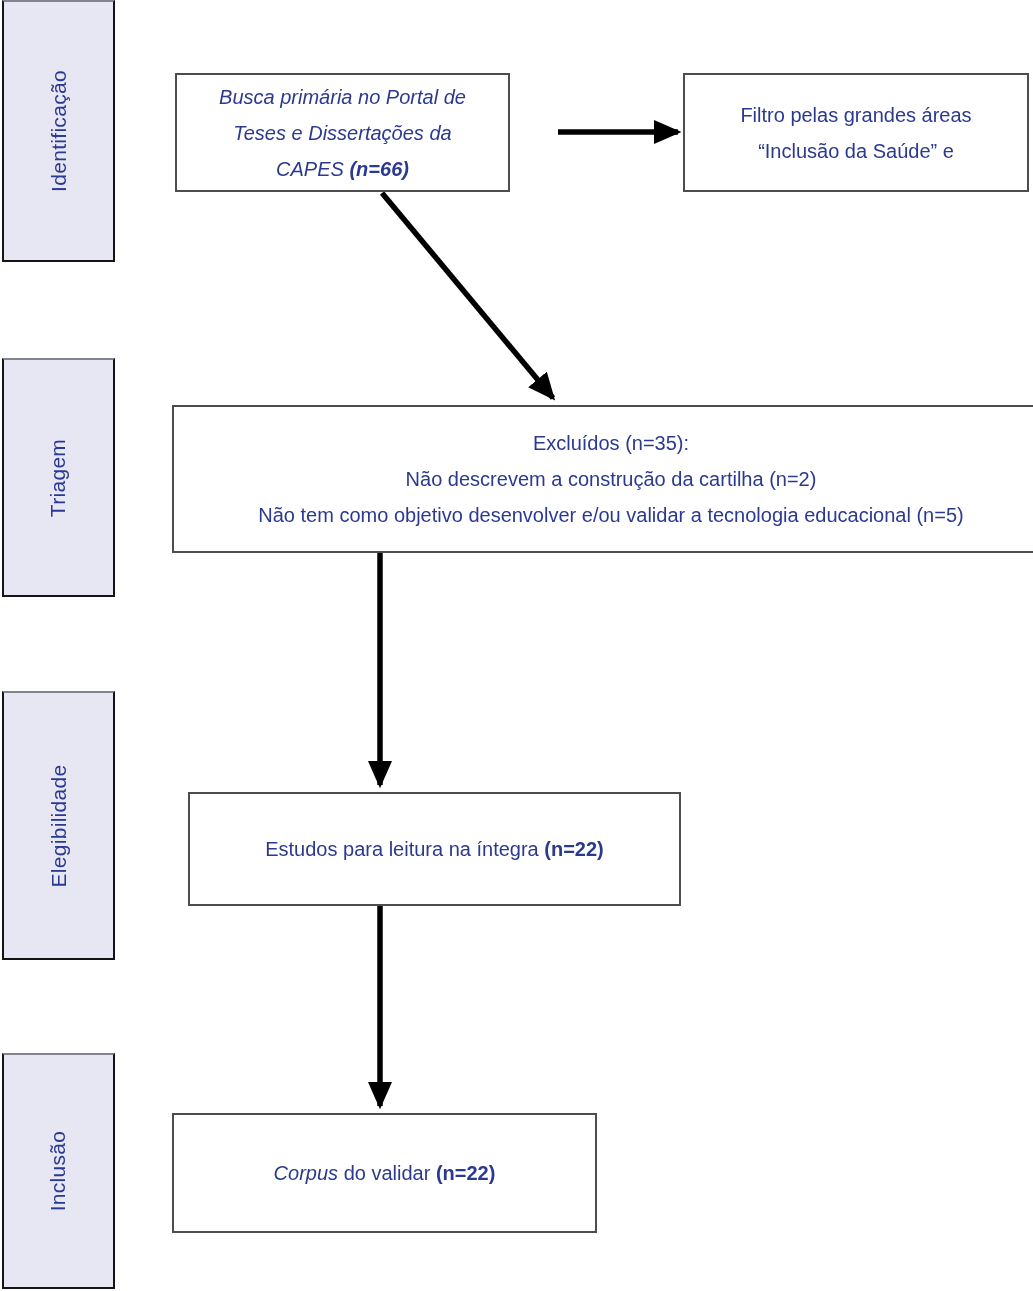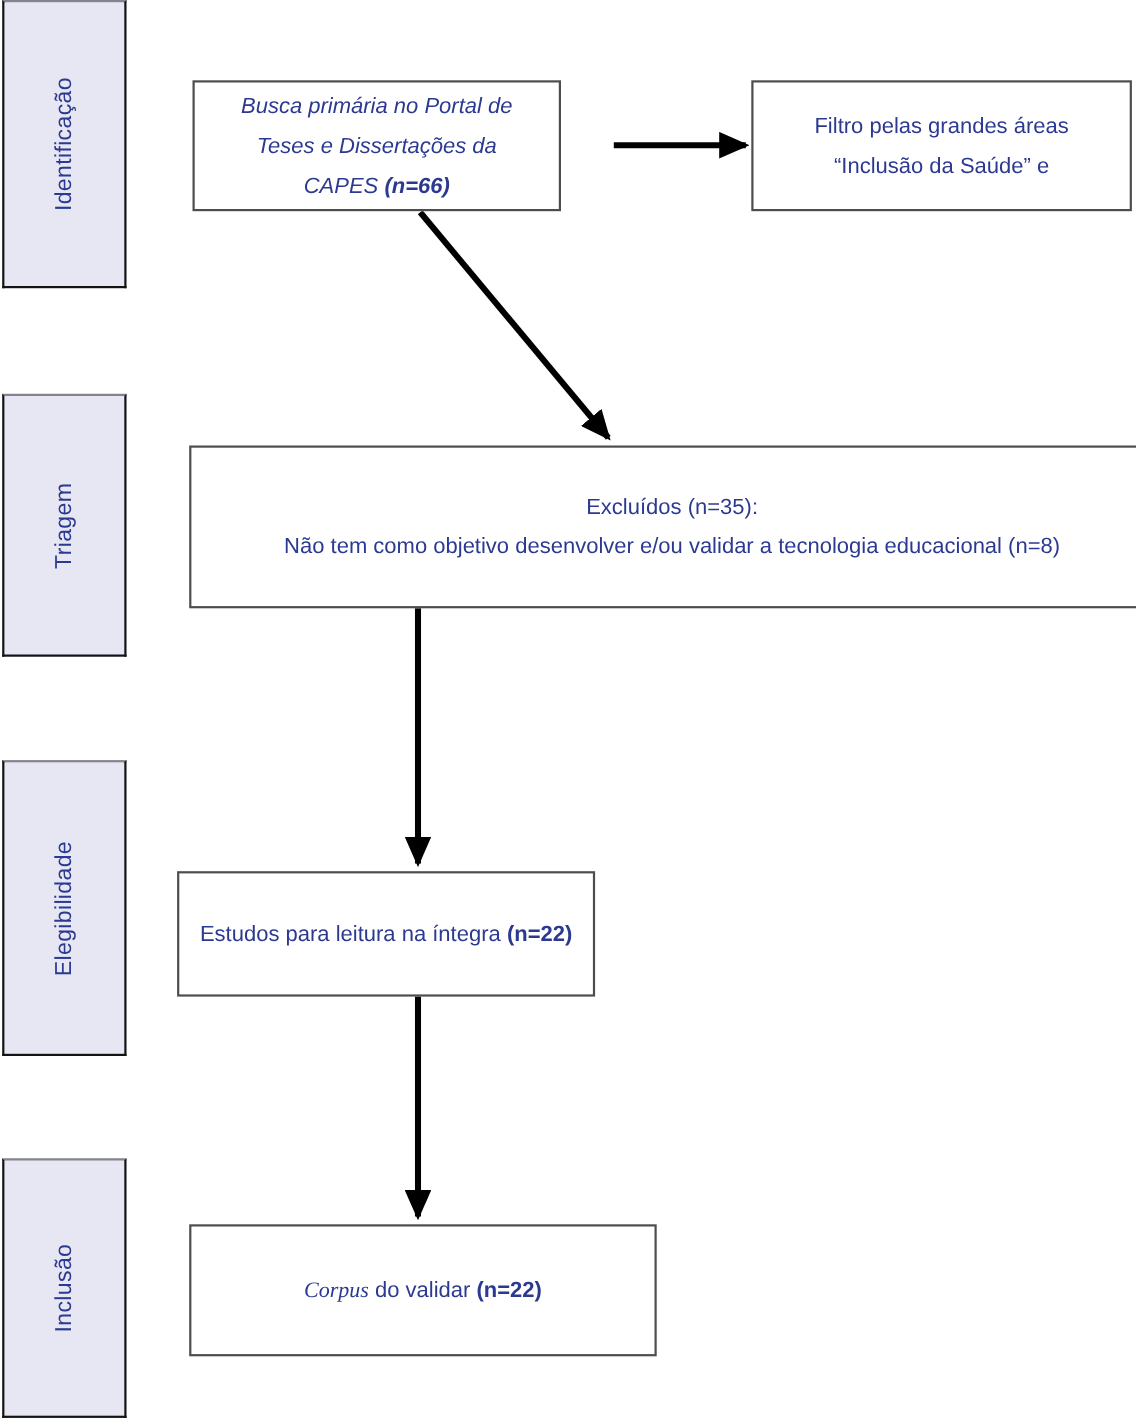--- a/index.html
+++ b/index.html
@@ -54,25 +54,25 @@
     flex-direction: column;
     align-items: center;
     justify-content: center;
     text-align: center;
     font-size: 20px;
     line-height: 36px;
     color: #2b3990;
     z-index: 1;
   }
   .node b { font-weight: bold; }
-  .node i { font-style: italic; font-family: Liberation Serif, serif; }
+  .node i { font-style: italic; }
   #node-primary-search   { left: 175px; top: 73px;  width: 335px; height: 119px; padding: 0 36px; font-style: italic; }
   #node-area-filter      { left: 683px; top: 73px;  width: 346px; height: 119px; padding: 0 26px; }
   #node-excluded         { left: 172px; top: 405px; width: 878px; height: 148px; line-height: 36px; }
-  #node-full-reading     { left: 161px; top: 792px; width: 380px; height: 114px; }
+  #node-full-reading     { left: 188px; top: 792px; width: 493px; height: 114px; }
   #node-corpus           { left: 172px; top: 1113px; width: 425px; height: 120px; }
   #stage-identification  { top: 0px;    height: 262px; }
   #stage-screening       { top: 358px;  height: 239px; }
   #stage-eligibility     { top: 691px;  height: 269px; }
   #stage-inclusion       { top: 1053px; height: 236px; }
 </style>
 </head>
 <body>
 
 <div id="canvas">
@@ -109,21 +109,22 @@
     </div>
   </div>
 
   <div class="node" id="node-area-filter">
     <div>Filtro pelas grandes áreas</div>
     <div>“Inclusão da Saúde” e</div>
   </div>
 
   <div class="node" id="node-excluded">
     <div>Excluídos (n=35):</div>
-    <div>Não tem como objetivo desenvolver e/ou validar a tecnologia educacional (n=8)</div>
+    <div>Não descrevem a construção da cartilha (n=2)</div>
+    <div>Não tem como objetivo desenvolver e/ou validar a tecnologia educacional (n=5)</div>
   </div>
 
   <div class="node" id="node-full-reading">
     <div>
       <span>Estudos para leitura na íntegra</span>
       <b>(n=22)</b>
     </div>
   </div>
 
   <div class="node" id="node-corpus">

